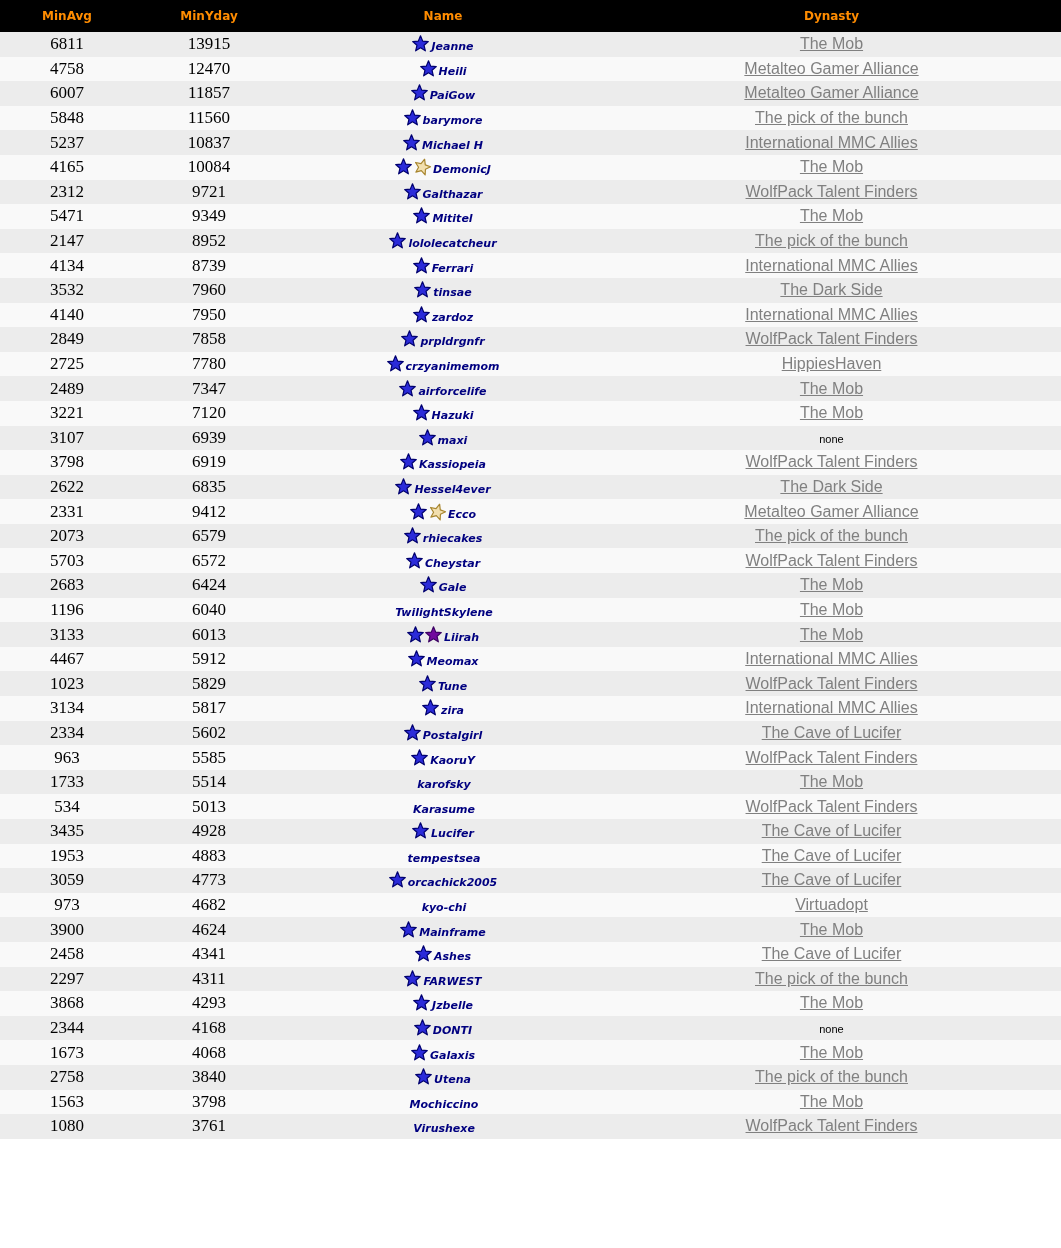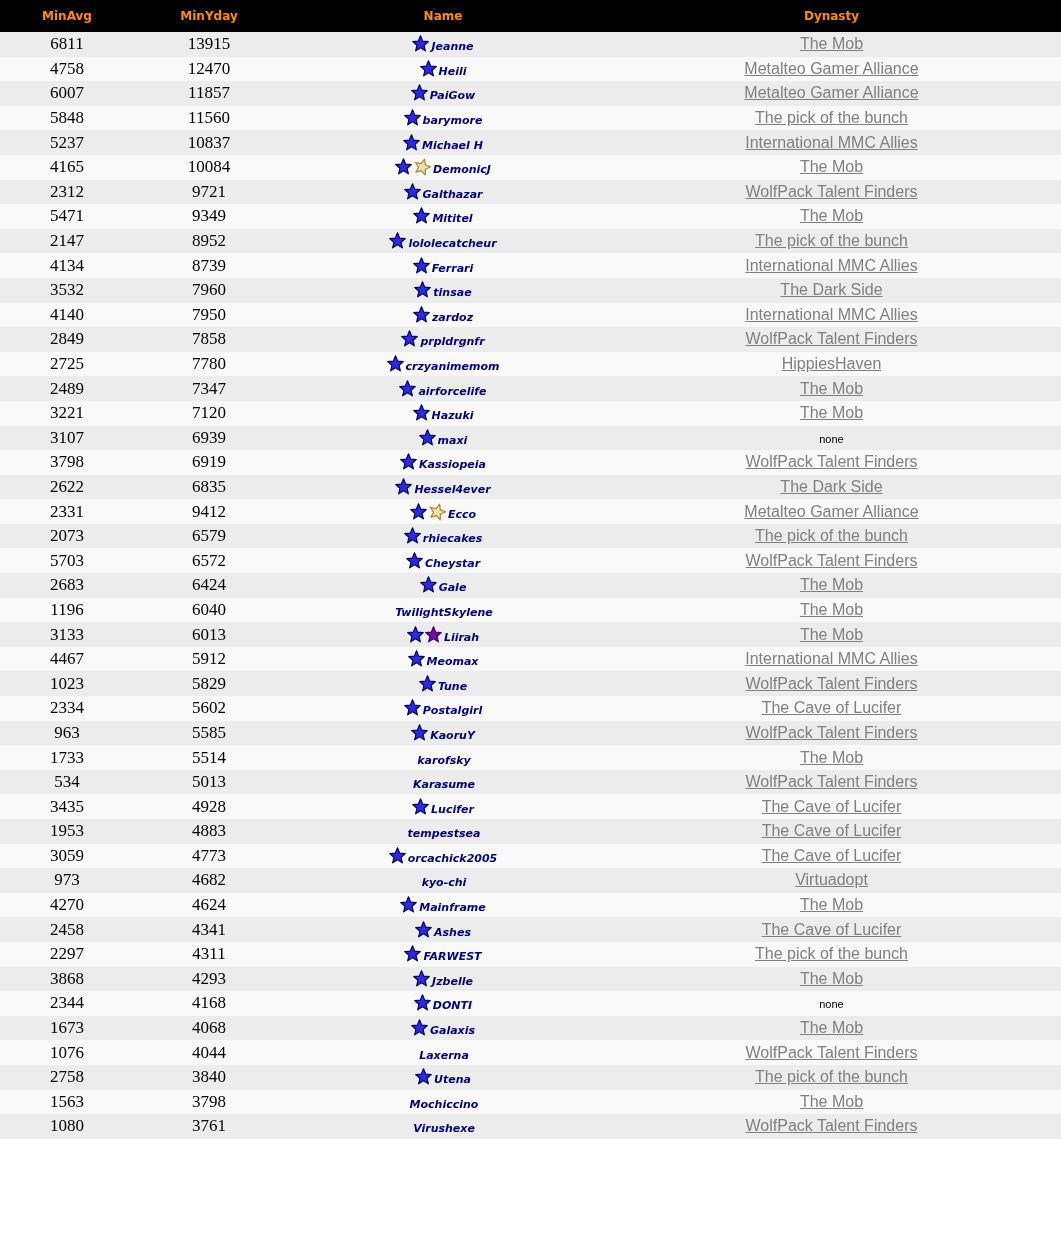--- a/index.html
+++ b/index.html
@@ -414,20 +414,33 @@
           <div class="wrap">
             <svg viewBox="0 0 20 20" class="star blue">
               <polygon points="10,1 12.6,7.2 19.2,7.7 14.2,12.1 15.7,18.6 10,15 4.3,18.6 5.8,12.1 0.8,7.7 7.4,7.2"></polygon>
             </svg>
             <span class="player-name">Tune</span>
           </div>
         </td>
         <td><span class="dynasty-link">WolfPack Talent Finders</span></td>
       </tr>
       <tr>
+        <td class="num">3134</td>
+        <td class="num">5817</td>
+        <td class="namecell">
+          <div class="wrap">
+            <svg viewBox="0 0 20 20" class="star blue">
+              <polygon points="10,1 12.6,7.2 19.2,7.7 14.2,12.1 15.7,18.6 10,15 4.3,18.6 5.8,12.1 0.8,7.7 7.4,7.2"></polygon>
+            </svg>
+            <span class="player-name">zira</span>
+          </div>
+        </td>
+        <td><span class="dynasty-link">International MMC Allies</span></td>
+      </tr>
+      <tr>
         <td class="num">2334</td>
         <td class="num">5602</td>
         <td class="namecell">
           <div class="wrap">
             <svg viewBox="0 0 20 20" class="star blue">
               <polygon points="10,1 12.6,7.2 19.2,7.7 14.2,12.1 15.7,18.6 10,15 4.3,18.6 5.8,12.1 0.8,7.7 7.4,7.2"></polygon>
             </svg>
             <span class="player-name">Postalgirl</span>
           </div>
         </td>
@@ -506,21 +519,21 @@
         <td class="num">973</td>
         <td class="num">4682</td>
         <td class="namecell">
           <div class="wrap">
             <span class="player-name">kyo-chi</span>
           </div>
         </td>
         <td><span class="dynasty-link">Virtuadopt</span></td>
       </tr>
       <tr>
-        <td class="num">4270</td>
+        <td class="num">3900</td>
         <td class="num">4624</td>
         <td class="namecell">
           <div class="wrap">
             <svg viewBox="0 0 20 20" class="star blue">
               <polygon points="10,1 12.6,7.2 19.2,7.7 14.2,12.1 15.7,18.6 10,15 4.3,18.6 5.8,12.1 0.8,7.7 7.4,7.2"></polygon>
             </svg>
             <span class="player-name">Mainframe</span>
           </div>
         </td>
         <td><span class="dynasty-link">The Mob</span></td>
@@ -582,30 +595,20 @@
         <td class="num">4068</td>
         <td class="namecell">
           <div class="wrap">
             <svg viewBox="0 0 20 20" class="star blue">
               <polygon points="10,1 12.6,7.2 19.2,7.7 14.2,12.1 15.7,18.6 10,15 4.3,18.6 5.8,12.1 0.8,7.7 7.4,7.2"></polygon>
             </svg>
             <span class="player-name">Galaxis</span>
           </div>
         </td>
         <td><span class="dynasty-link">The Mob</span></td>
-      </tr>
-      <tr>
-        <td class="num">1076</td>
-        <td class="num">4044</td>
-        <td class="namecell">
-          <div class="wrap">
-            <span class="player-name">Laxerna</span>
-          </div>
-        </td>
-        <td><span class="dynasty-link">WolfPack Talent Finders</span></td>
       </tr>
       <tr>
         <td class="num">2758</td>
         <td class="num">3840</td>
         <td class="namecell">
           <div class="wrap">
             <svg viewBox="0 0 20 20" class="star blue">
               <polygon points="10,1 12.6,7.2 19.2,7.7 14.2,12.1 15.7,18.6 10,15 4.3,18.6 5.8,12.1 0.8,7.7 7.4,7.2"></polygon>
             </svg>
             <span class="player-name">Utena</span>

